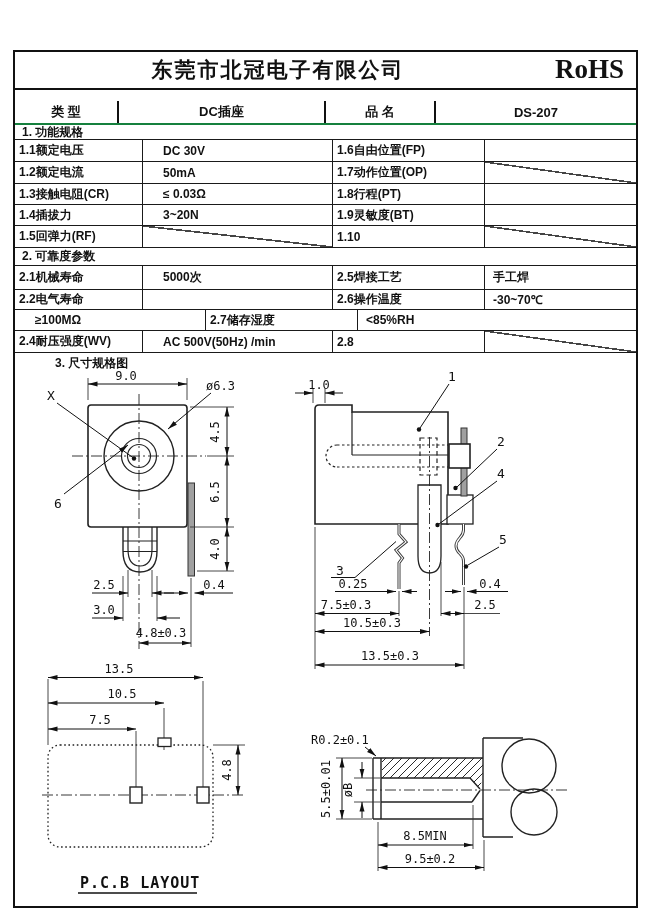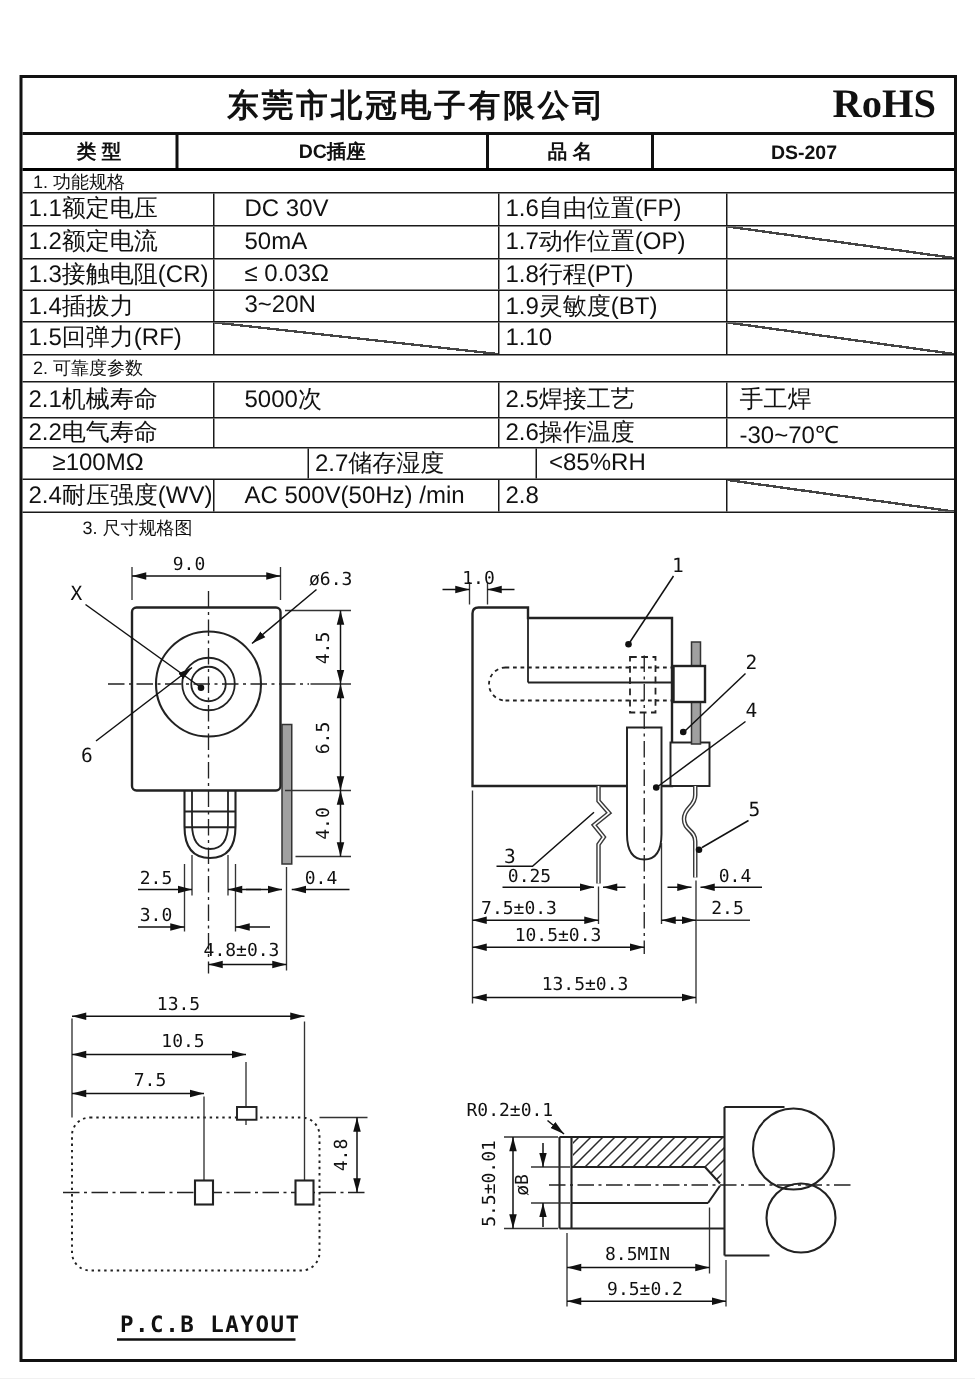--- a/index.html
+++ b/index.html
@@ -6,31 +6,31 @@
   #page{position:relative;width:650px;height:919px;background:#ffffff;
         font-family:"Liberation Sans",sans-serif;color:#111;overflow:hidden;}
   
   #frame{position:absolute;left:13px;top:50px;width:621px;height:854px;
          border:2px solid #111;box-sizing:content-box;}
   .title-row{height:36px;border-bottom:2px solid #111;position:relative;}
   .company{position:absolute;left:0;right:95px;top:4px;text-align:center;
            font-size:21px;font-weight:bold;letter-spacing:2px;font-family:Liberation Mono, monospace;}
   .rohs{position:absolute;right:12px;top:2px;font-family:"Liberation Serif",serif;
         font-size:27px;font-weight:600;}
-  .type-row{height:22px;border-bottom:2px solid #000000;display:flex;}
+  .type-row{height:22px;border-bottom:2px solid #15803d;display:flex;margin-top:11px;}
   .type-row .tc{display:flex;align-items:center;justify-content:center;
                 font-size:13px;font-weight:bold;box-sizing:border-box;}
   .tc+.tc{border-left:2px solid #111;text-align:right;}
   .tc1{width:102px;} .tc2{width:207px;} .tc3{width:110px;} .tc4{flex:1;}
-  .sec-h{font-size:12px;font-weight:normal;padding-left:7px;
+  .sec-h{font-size:12px;font-weight:bold;padding-left:7px;
          border-bottom:1.5px solid #1a1a1a;box-sizing:border-box;
          display:flex;align-items:center;}
   .sh1{height:15px;} .sh2{height:18px;} .sh3{height:20px;border-bottom:none;padding-left:40px;}
   .srow{display:flex;border-bottom:1.5px solid #1a1a1a;box-sizing:border-box;}
-  .c{display:flex;align-items:center;font-size:16px;font-weight:normal;
+  .c{display:flex;align-items:center;font-size:12px;font-weight:bold;
      box-sizing:border-box;padding-left:4px;overflow:hidden;white-space:nowrap;}
   .c+.c{border-left:1.5px solid #1a1a1a;}
   .cl1{width:127px;} .cl2{width:190px;padding-left:20px;} .cl3{width:152px;}
   .cl4{flex:1;padding-left:8px;}
   .dg{background:linear-gradient(to top right,transparent calc(50% - 0.8px),
       #444 calc(50% - 0.8px),#444 calc(50% + 0.8px),transparent calc(50% + 0.8px));}
   
   #draw{position:absolute;left:0;top:0;width:650px;height:919px;}
   .ol{fill:#fff;stroke:#222;stroke-width:1.6;}
   .ln{stroke:#222;stroke-width:1.4;fill:none;}

